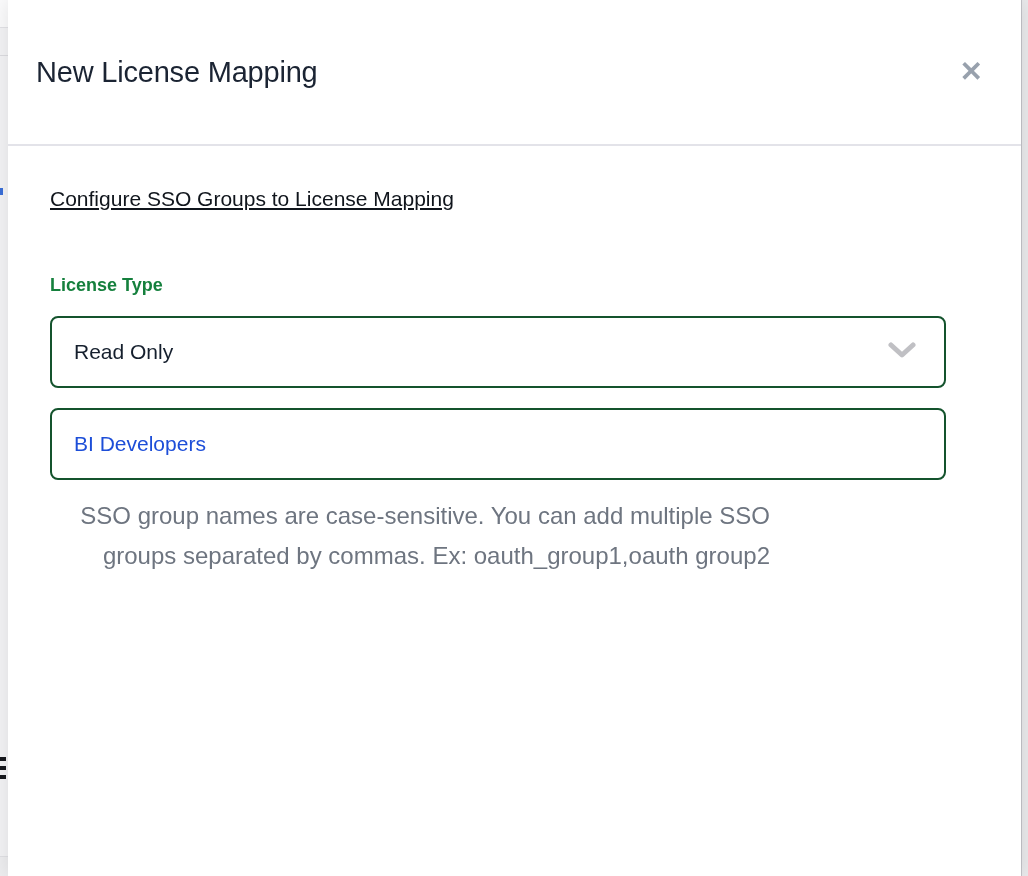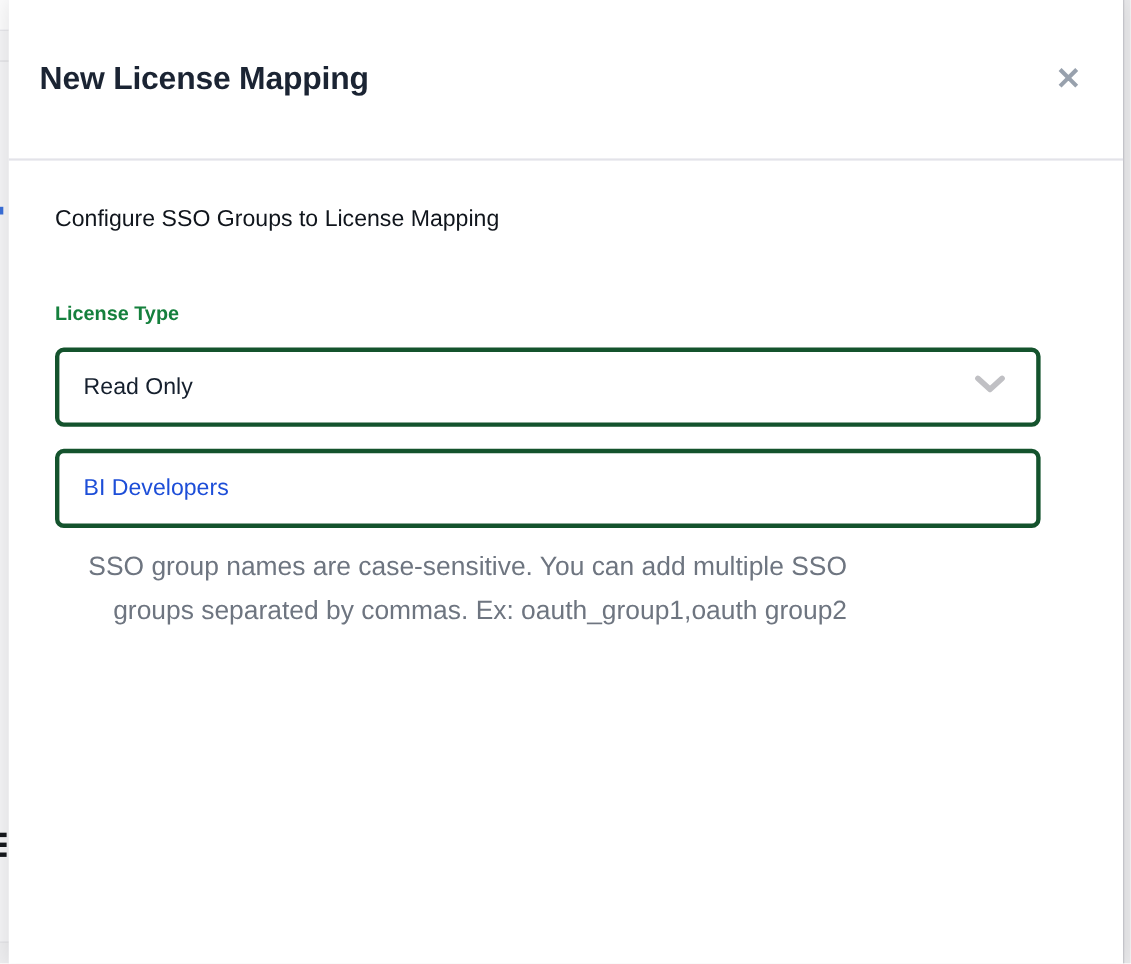--- a/index.html
+++ b/index.html
@@ -43,53 +43,54 @@
     box-shadow: 0 0 20px rgba(0,0,0,0.10);
   }
   .modal-header {
     height: 146px;
     display: flex; align-items: center; justify-content: space-between;
     padding: 0 38px 0 28px;
     border-bottom: 2px solid #e3e3e9;
   }
   .modal-title {
     font-size: 29px;
-    font-weight: 700;
+    font-weight: 400;
     color: #1b2433;
     letter-spacing: -0.2px;
   }
   .close-btn {
     background: none; border: none; padding: 0;
     font-size: 28px; font-weight: 700;
     color: #98a1ad;
     cursor: pointer;
     line-height: 1;
   }
 
   .modal-body { padding: 41px 44px 0 42px; }
 
   .description {
     font-size: 21px;
     color: #10151c;
     margin: 0;
+    text-decoration: underline;
   }
 
   .field-label {
     font-size: 18px;
     font-weight: 700;
     color: #15803d;
   }
   .label-license { margin-top: 64px; }
   .label-sso { margin-top: 58px; }
 
   .control {
     margin-top: 20px;
     height: 72px;
     width: 896px;
-    border: 4px solid #14532d;
+    border: 2px solid #14532d;
     border-radius: 8px;
     background: #ffffff;
   }
   .select-box {
     display: flex; align-items: center; justify-content: space-between;
     padding: 0 28px 0 22px;
     cursor: pointer;
   }
   .select-value {
     font-size: 21px;

